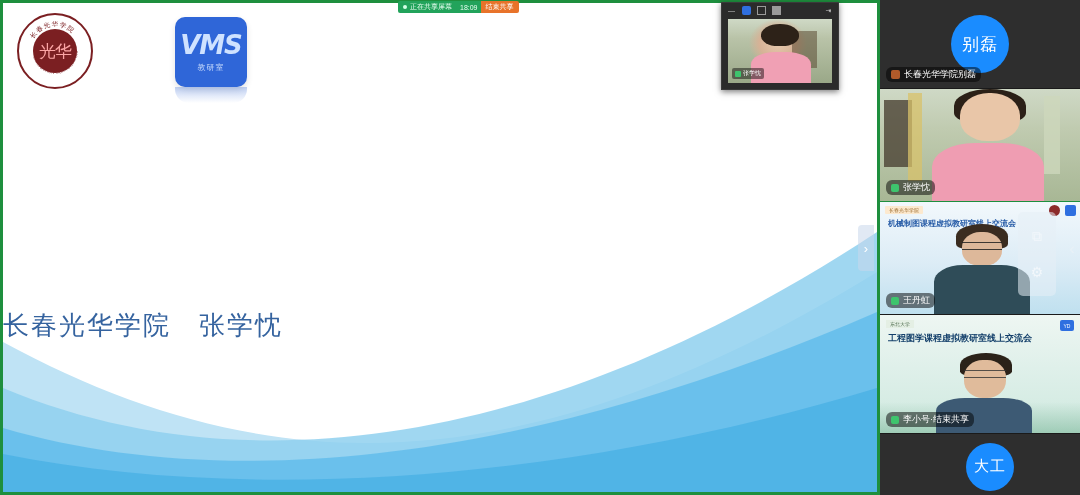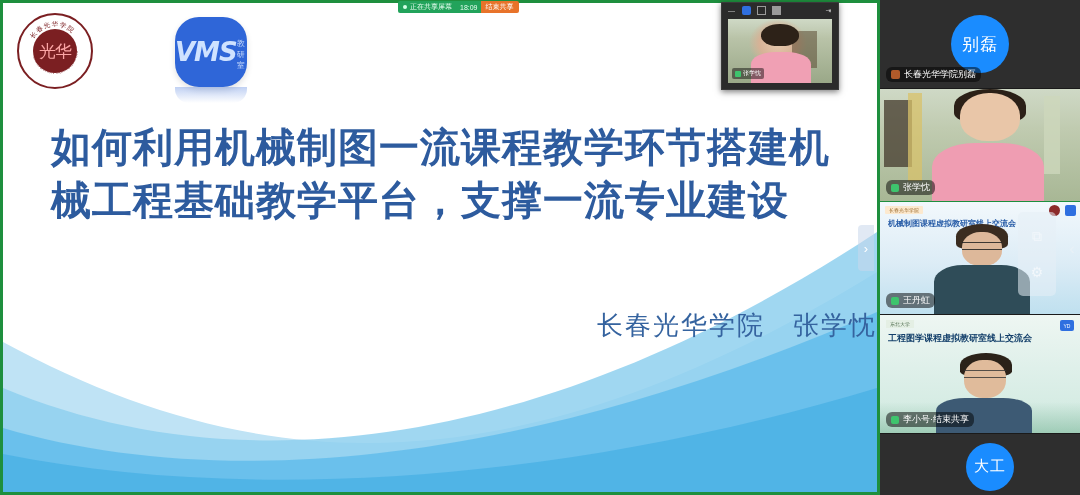--- a/index.html
+++ b/index.html
@@ -20,36 +20,36 @@
   .seal{position:absolute;left:14px;top:10px;width:76px;height:76px;border-radius:50%;
     border:2px solid #7b1f22;background:#ffffff;box-sizing:border-box;
     display:flex;align-items:center;justify-content:center;}
   .seal .inner{width:44px;height:44px;border-radius:50%;background:#7b1f22;
     display:flex;align-items:center;justify-content:center;}
   .seal .inner span{color:#fca5a5;font-size:17px;line-height:1;letter-spacing:-1px;}
   .seal .ring-text{position:absolute;left:0;top:0;width:100%;height:100%;}
   .seal .ring-text svg{width:100%;height:100%;}
 
   
-  .vms{position:absolute;left:172px;top:14px;width:72px;height:70px;border-radius:24px;
+  .vms{position:absolute;left:172px;top:14px;width:72px;height:70px;border-radius:10px;
     background:linear-gradient(160deg,#2f6fe0 0%,#2a63d6 55%,#showcase 100%);
     background-color:#2f66d8;
-    display:flex;flex-direction:row;align-items:center;justify-content:center;
+    display:flex;flex-direction:column;align-items:center;justify-content:center;
     box-shadow:0 3px 6px rgba(0,0,0,.12);}
   .vms .vms-mark{color:#cfe2ff;font-size:26px;font-weight:bold;font-style:italic;
     letter-spacing:-1px;line-height:1;font-family:"DejaVu Sans",sans-serif;}
   .vms .vms-sub{color:#c4d8fb;font-size:8px;margin-top:4px;letter-spacing:1px;}
   .vms-reflection{position:absolute;left:172px;top:84px;width:72px;height:16px;border-radius:0 0 14px 14px;
     background:linear-gradient(180deg,rgba(47,102,216,.30),rgba(47,102,216,0));}
 
   
   .slide-title{position:absolute;left:48px;top:118px;width:790px;
     font-size:40px;font-weight:bold;line-height:1.32;color:#2d5b9e;
     letter-spacing:1px;text-shadow:1px 1px 0 rgba(255,255,255,.8);}
-  .slide-subtitle{position:absolute;left:0;right:0;top:305px;text-align:right;
+  .slide-subtitle{position:absolute;left:0;right:0;top:305px;text-align:left;
     font-size:26px;color:#35639f;letter-spacing:2px;}
 
   
   .share-collapse{position:absolute;right:3px;top:222px;width:16px;height:46px;
     background:rgba(200,215,235,.55);border-radius:4px 0 0 4px;
     display:flex;align-items:center;justify-content:center;color:#ffffff;font-size:13px;}
 
   
   .share-bar{position:absolute;left:398px;top:1px;height:12px;display:flex;align-items:stretch;
     border-radius:2px;overflow:hidden;font-size:7px;z-index:40;}
@@ -187,21 +187,20 @@
             <span>光华</span>
           </div>
       </div>
 
       <div class="vms">
         <div class="vms-mark">VMS</div>
         <div class="vms-sub">教研室</div>
       </div>
       <div class="vms-reflection"></div>
 
-      <div class="slide-title">如何利用机械制图一流课程教学环节搭建机械工程基础教学平台，支撑一流专业建设</div>
       <div class="slide-subtitle">长春光华学院　张学忱</div>
 
       <div class="share-collapse">›</div>
     </div>
   </div>
 
   <div class="share-bar">
     <div class="seg-green">
       <span class="dot"></span>
       <span>正在共享屏幕</span>

